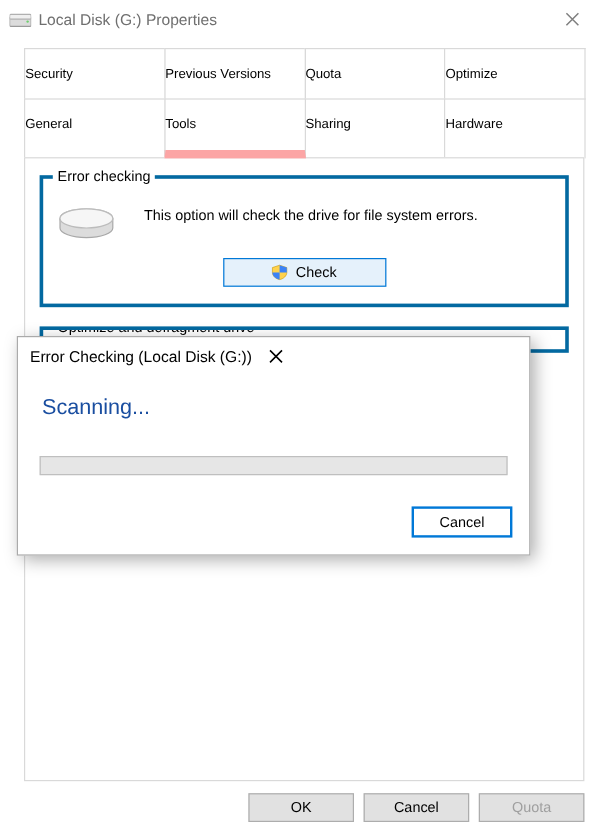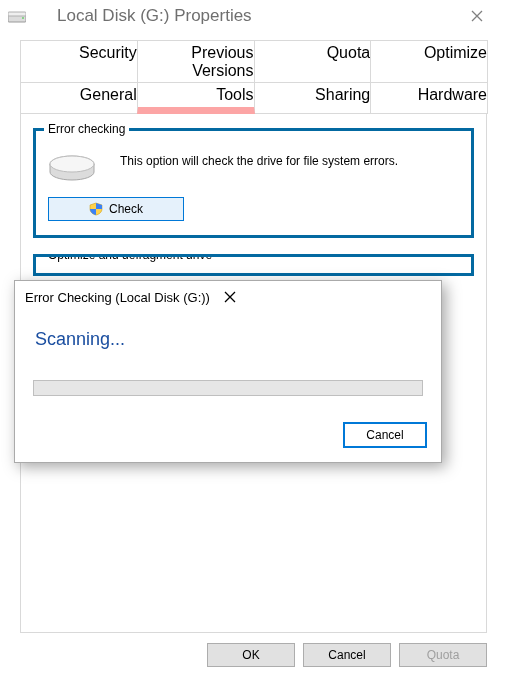--- a/index.html
+++ b/index.html
@@ -19,37 +19,37 @@
     position: relative;
   }
   
   .titlebar {
     height: 32px;
     display: flex; align-items: center;
     padding: 0 8px;
     color: #6f6f6f;
   }
   .titlebar .drive-icon { margin-right: 6px; display:flex; align-items:center;}
-  .titlebar .title { font-size: 17px; color: #6f6f6f; margin-left: 25px; }
+  .titlebar .title { font-size: 13px; color: #6f6f6f; }
   .titlebar .spacer { flex: 1; }
   .titlebar .x {
     width: 44px; height: 32px;
     display:flex; align-items:center; justify-content:center;
     color: #808080; font-size: 16px;
   }
   
   .tabs-area { padding: 8px 20px 0 20px; }
   .tabrow { display:flex; }
   .tab {
     border: 1px solid #d9d9d9;
     border-bottom: none;
-    padding: 3px 0;
-    text-align: right;
-    background: #fff;
-    font-size: 16px;
+    padding: 15px 0;
+    text-align: left;
+    background: #fff;
+    font-size: 11px;
     position: relative;
     margin-right: -1px;
   }
   .tabrow.row1 .tab { flex: 1; }
   .tabrow.row2 { margin-top: -1px; }
   .tabrow.row2 .tab { flex: 1; border-top: 1px solid #d9d9d9; }
   .tab.active {
     background: #fff;
     border-bottom: 7px solid #fca5a5;
     z-index: 2;
@@ -72,21 +72,21 @@
   .groupbox .legend {
     position: absolute;
     top: -9px; left: 8px;
     background: #fff;
     padding: 0 4px;
     font-size: 12px;
   }
   .check-row { display:flex; align-items:flex-start; gap:24px; }
   .disk-icon { width:48px; height:36px; flex:none; display:flex; align-items:center; justify-content:center;}
   .check-text { font-size: 12px; line-height: 1.35; flex:1; padding-top:2px;}
-  .check-btn-row { display:flex; justify-content:flex-start; margin-top:10px; }
+  .check-btn-row { display:flex; justify-content:center; margin-top:10px; }
   .btn {
     min-width: 88px;
     height: 24px;
     border: 1px solid #adadad;
     background: #e1e1e1;
     font-size: 12px;
     display:inline-flex; align-items:center; justify-content:center;
     gap:6px;
     padding: 0 12px;
   }

